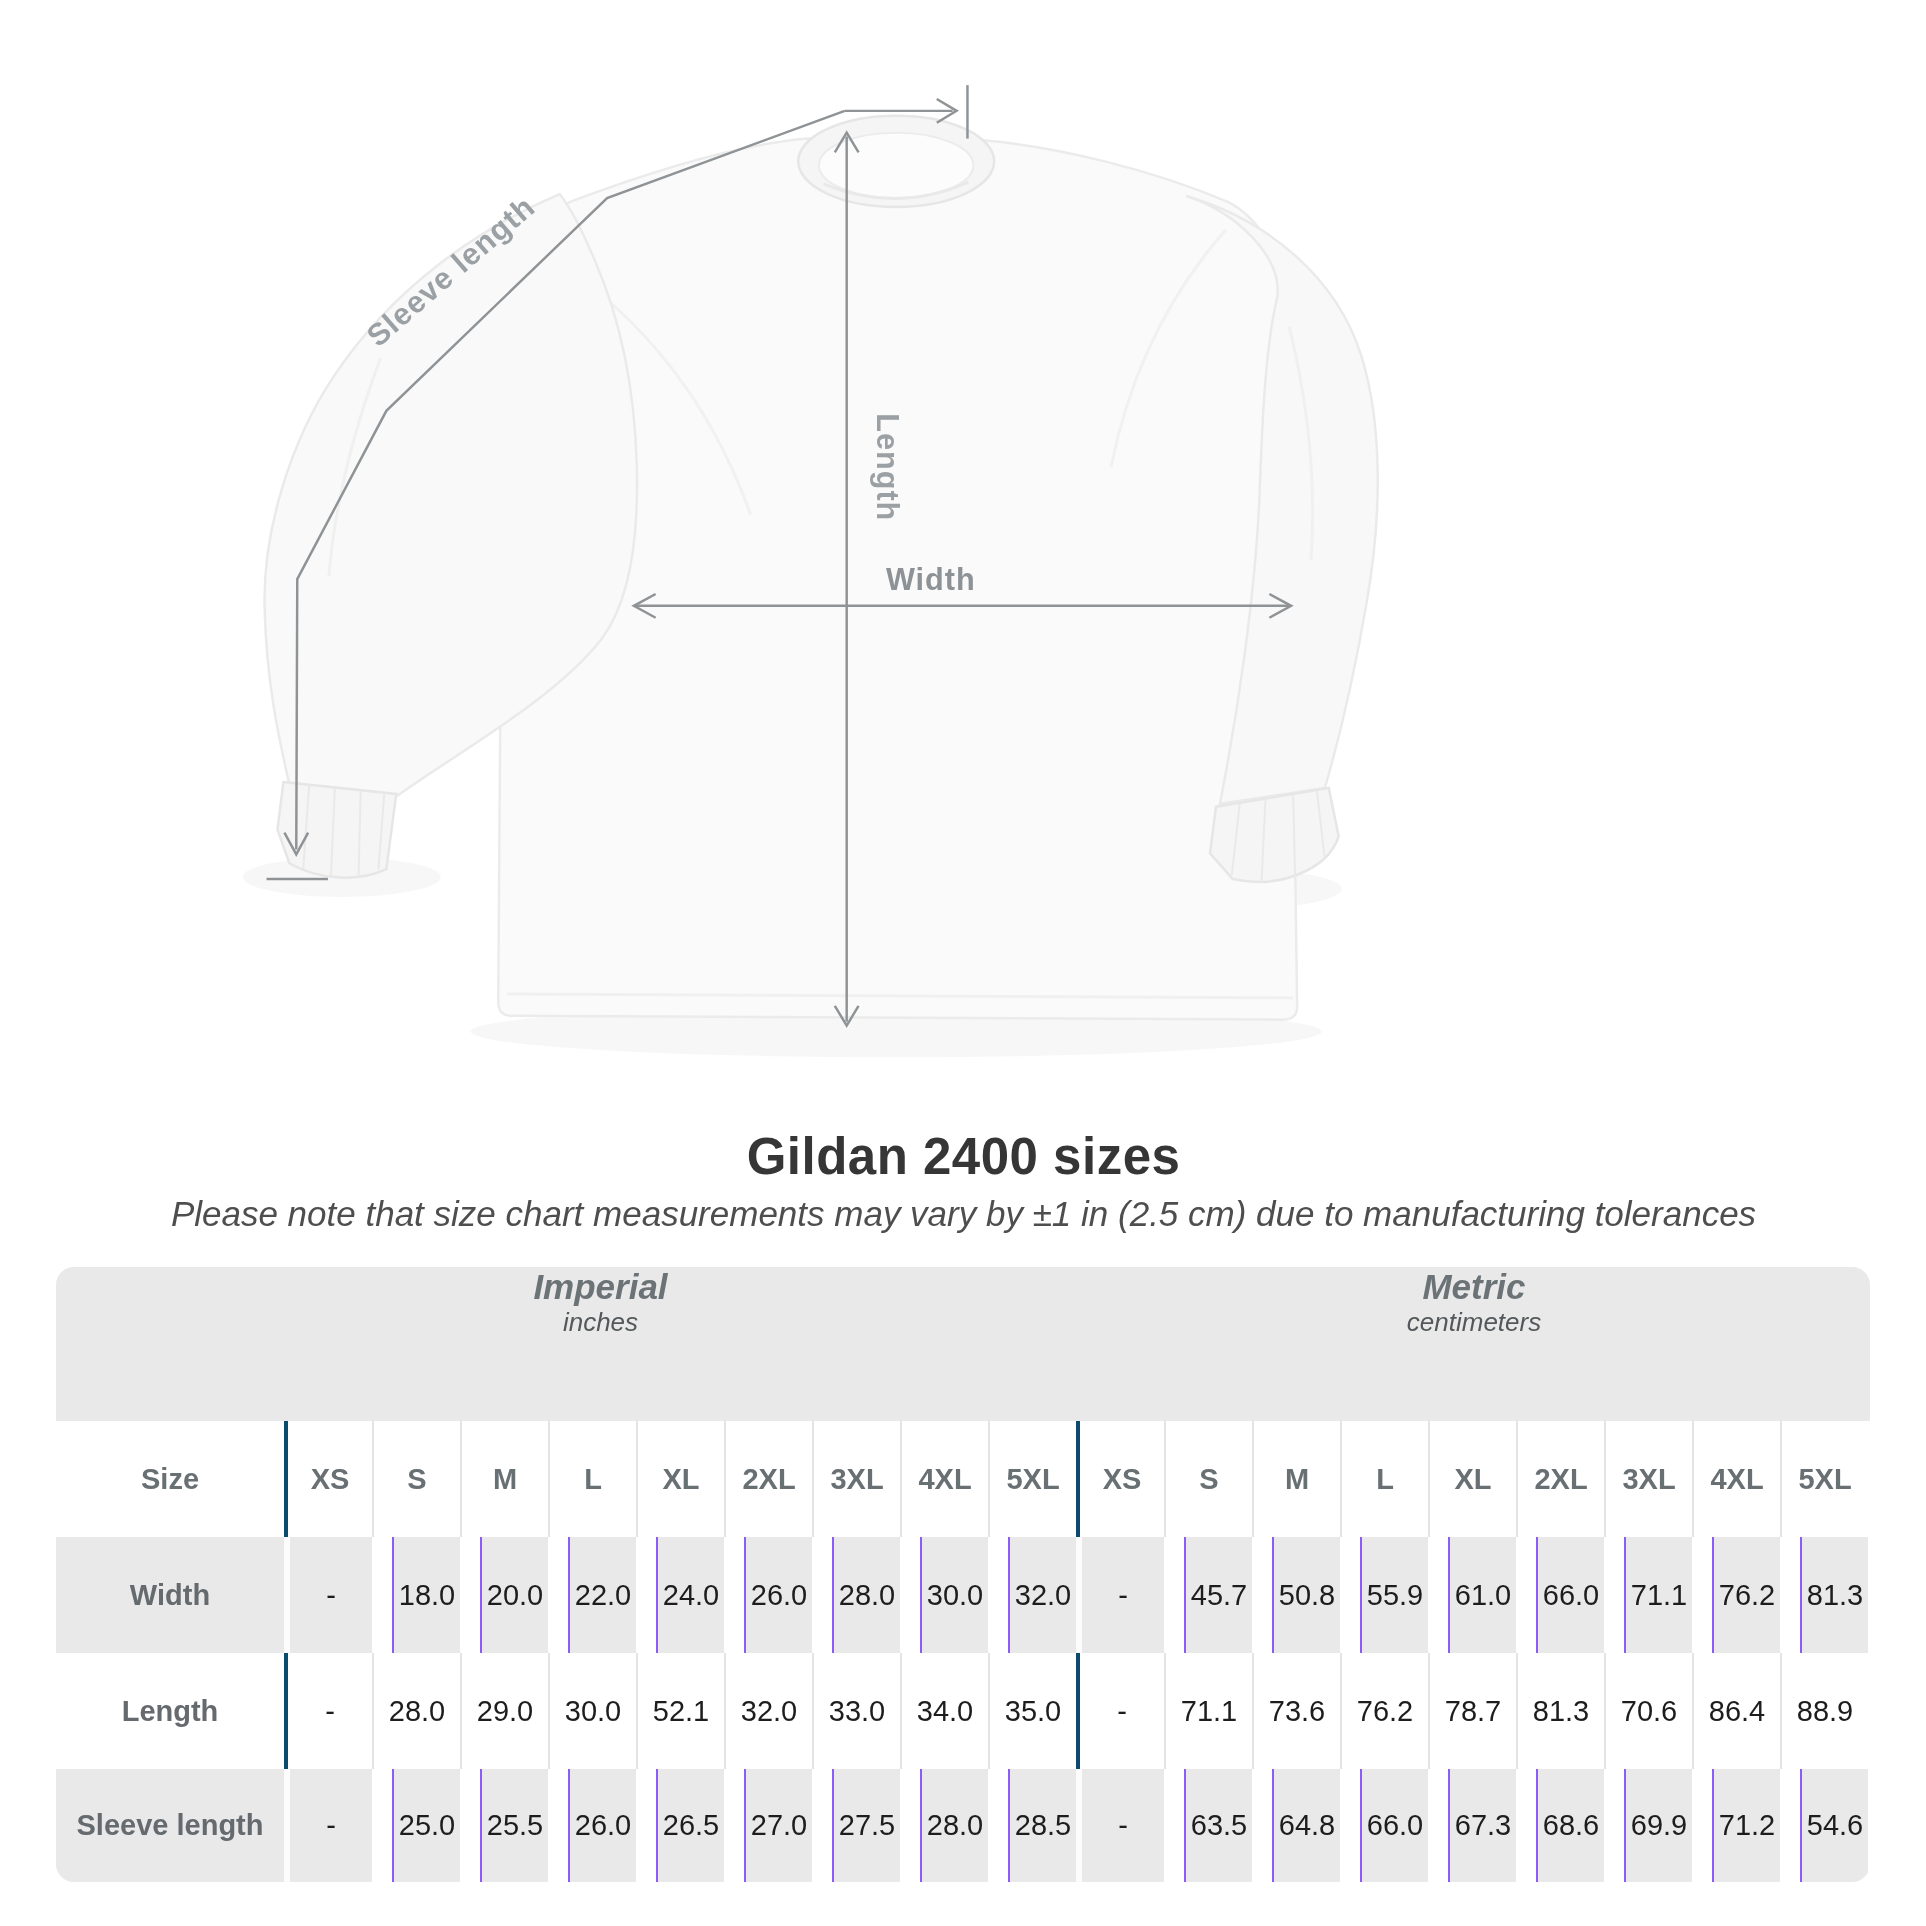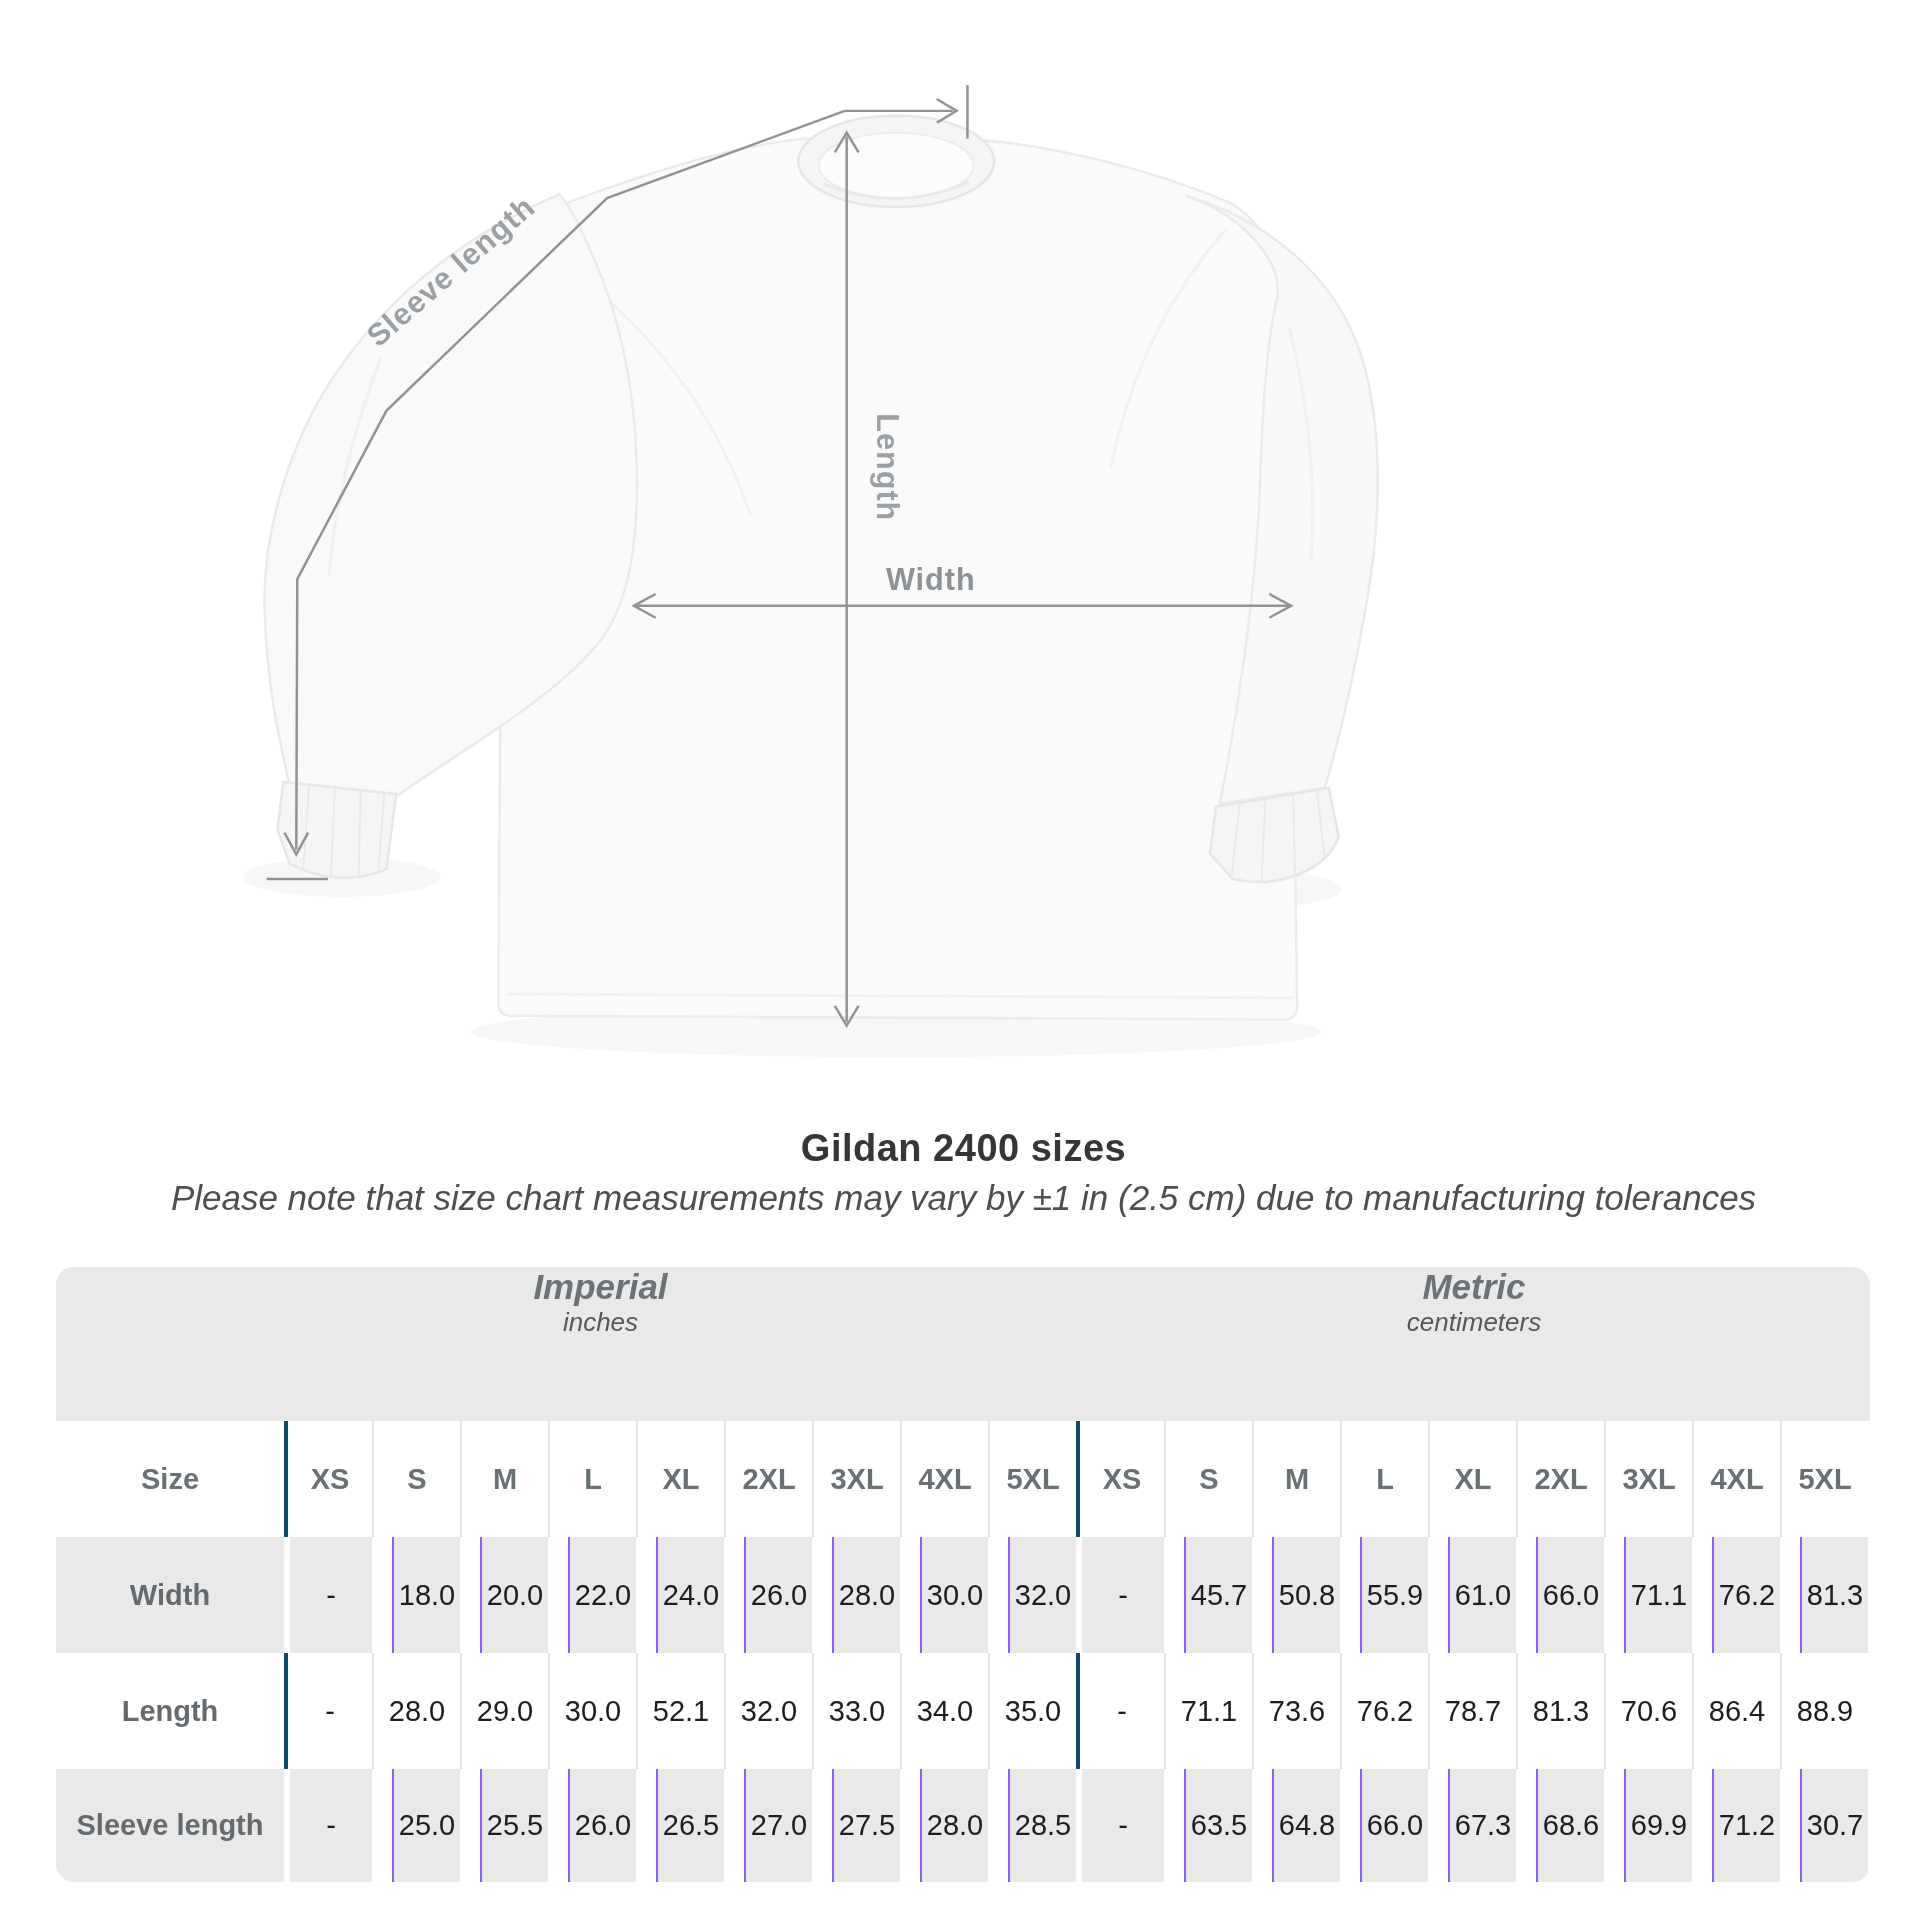--- a/index.html
+++ b/index.html
@@ -16,21 +16,21 @@
   .ann-label{
     font-family:"Liberation Sans", sans-serif;
     font-weight:bold;
     font-size:31px;
     letter-spacing:1px;
   }
 
   
   .heading{ position:absolute; top:1127px; left:0; width:1927px; text-align:center; }
   .heading h1{
-    margin:0; font-size:38px; font-weight:bold; color:#363636; letter-spacing:0.5px;
+    margin:0; font-size:51px; font-weight:bold; color:#363636; letter-spacing:0.5px;
   }
   .heading p{
     margin:8px 0 0 0; font-size:35px; font-style:italic; color:#4e4e4e;
   }
 
   
   .size-table{
     position:absolute; left:56px; top:1267px; width:1814px;
     border-radius:18px; overflow:hidden;
   }
@@ -218,18 +218,18 @@
         <div class="cell rg st">28.0</div>
         <div class="cell rg st">28.5</div>
         <div class="cell rg sw">-</div>
         <div class="cell rg st">63.5</div>
         <div class="cell rg st">64.8</div>
         <div class="cell rg st">66.0</div>
         <div class="cell rg st">67.3</div>
         <div class="cell rg st">68.6</div>
         <div class="cell rg st">69.9</div>
         <div class="cell rg st">71.2</div>
-        <div class="cell rg st">30.7</div>
+        <div class="cell rg st">54.6</div>
       </div>
   </div>
 
 </div>
 
 
 </body></html>

